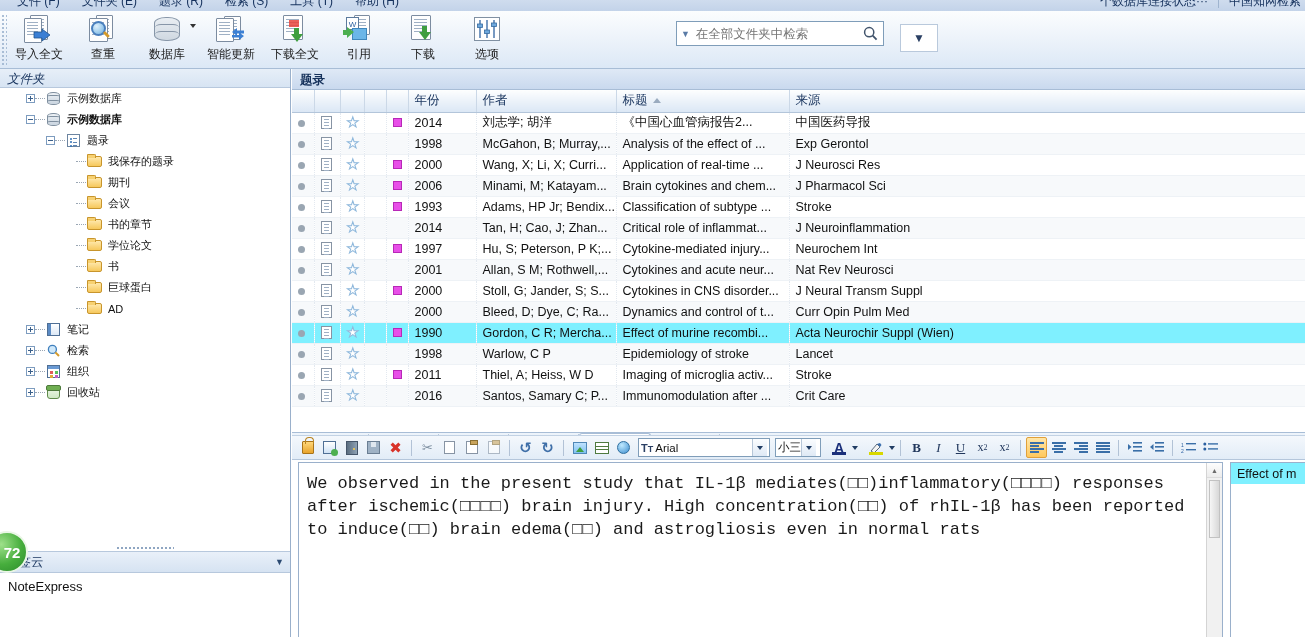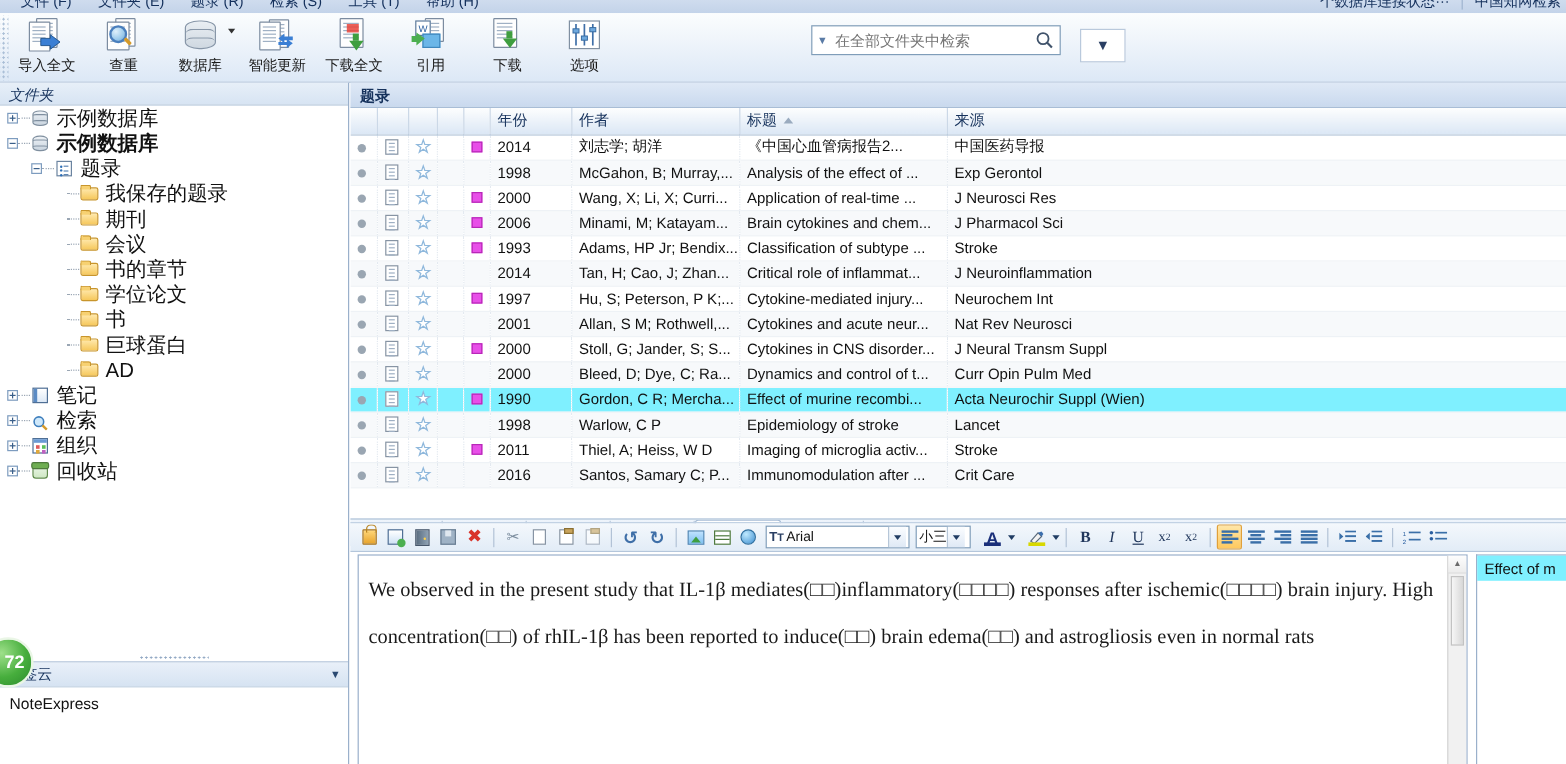--- a/index.html
+++ b/index.html
@@ -126,21 +126,21 @@
     background: #ffffff; border-right: 1px solid #9ab0cb;
   }
   .side-title {
     height: 19px; background: linear-gradient(to bottom, #e7eff8 0%, #d7e4f3 100%);
     border-bottom: 1px solid #b7c8dd;
     font-size: 12.5px; color: #16325c; padding: 2px 0 0 7px; font-style: italic;
   }
   .tree { position: absolute; left: 0; top: 19px; right: 0; bottom: 86px; overflow: hidden; }
   .tnode {
     position: relative; height: 21px; display: flex; align-items: center;
-    white-space: nowrap; font-size: 17px; color: #111;
+    white-space: nowrap; font-size: 11px; color: #111; margin-left: 20px;
   }
   .tnode.sel { background: #7ff0ff; }
   .tog {
     width: 9px; height: 9px; border: 1px solid #7d9cbf; background: #fff;
     position: relative; flex: none;
   }
   .tog::before {
     content: ""; position: absolute; left: 1px; right: 1px; top: 3px; height: 1px; background: #3a5f8a;
   }
   .tog.plus::after {
@@ -318,21 +318,21 @@
     display: flex; align-items: center; padding-left: 5px; gap: 1px;
   }
   .ebtn {
     width: 21px; height: 21px; display: flex; align-items: center; justify-content: center;
     border: 1px solid transparent; border-radius: 2px; position: relative;
     font-size: 12px; color: #21375c;
   }
   .ebtn.on { background: linear-gradient(to bottom,#ffe6a8,#ffc95e); border-color: #e0a03a; }
   .esep { width: 1px; height: 16px; background: #b2c2d6; margin: 0 4px; }
   .fontsel {
-    height: 19px; width: 120px; background: #fff; border: 1px solid #7f9db9;
+    height: 19px; width: 132px; background: #fff; border: 1px solid #7f9db9;
     display: flex; align-items: center; padding: 0 2px; font-size: 11.5px; color: #111;
     margin-left: 3px;
   }
   .fontsel .fa { flex: 1; white-space: nowrap; overflow: hidden; padding-left: 2px;}
   .dd {
     width: 15px; height: 17px; background: linear-gradient(to bottom,#fbfdff,#dfe9f5);
     border-left: 1px solid #b6c6d8; display: flex; align-items: center; justify-content: center;
     font-size: 8px; color: #2a4straight;
   }
   .ddc { width: 0;height:0;border-left:3.5px solid transparent;border-right:3.5px solid transparent;border-top:4px solid #203c63; }
@@ -370,22 +370,22 @@
   .alignico { width:14px; height:11px; position:relative; }
   .alignico i { position:absolute; left:0; height:2px; background:#3a6fa8; }
 
   
   .editor {
     position: absolute; left: 6px; top: 393px; width: 925px; height: 240px;
     background: #fff; border: 1px solid #9ab0cb; overflow: hidden;
   }
   .editor-text {
     padding: 9px 14px 0 8px;
-    font-size: 17px; line-height: 39px; color: #1a1a1a;
-    font-family: Liberation Serif, serif;
+    font-size: 17px; line-height: 23px; color: #1a1a1a;
+    font-family: Liberation Mono, monospace;
   }
   .vscroll {
     position: absolute; right: 0; top: 0; bottom: 0; width: 16px;
     background: #f1f1f1; border-left: 1px solid #d4d4d4;
   }
   .vscroll .arrow-up, .vscroll .arrow-dwn {
     position: absolute; left: 0; right: 0; height: 15px;
     display: flex; align-items: center; justify-content: center;
     background: linear-gradient(to bottom,#fdfdfd,#ececec);
     border-bottom: 1px solid #dcdcdc; font-size: 7px; color: #6b6b6b;

